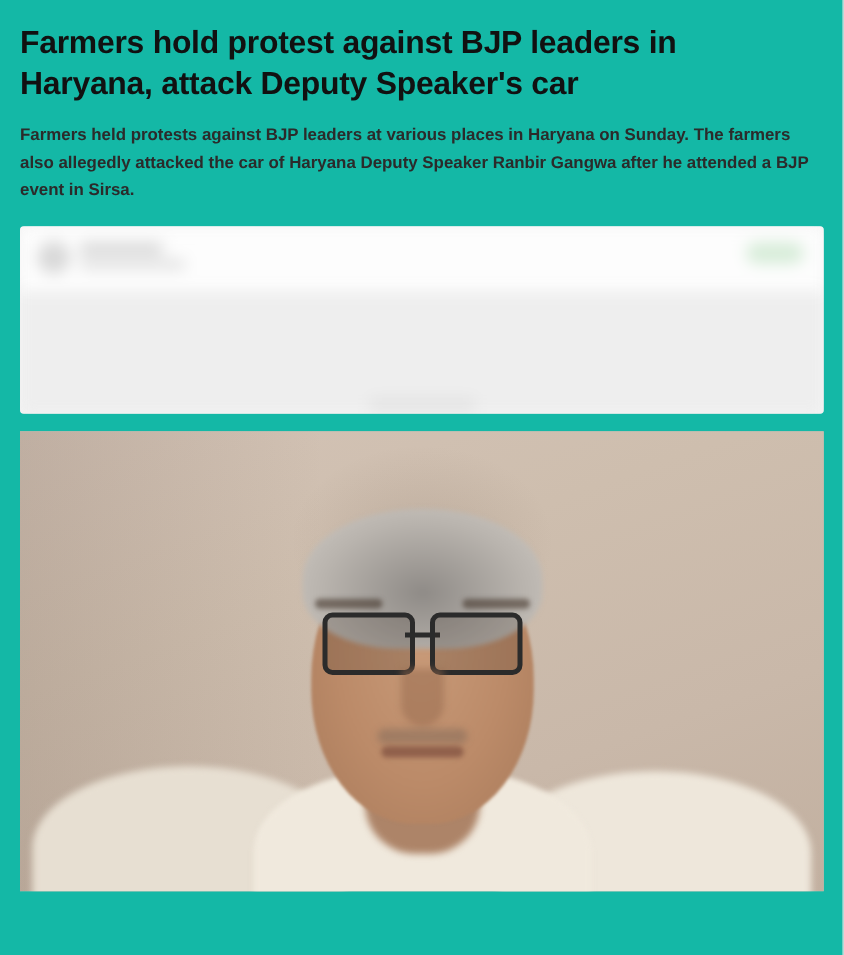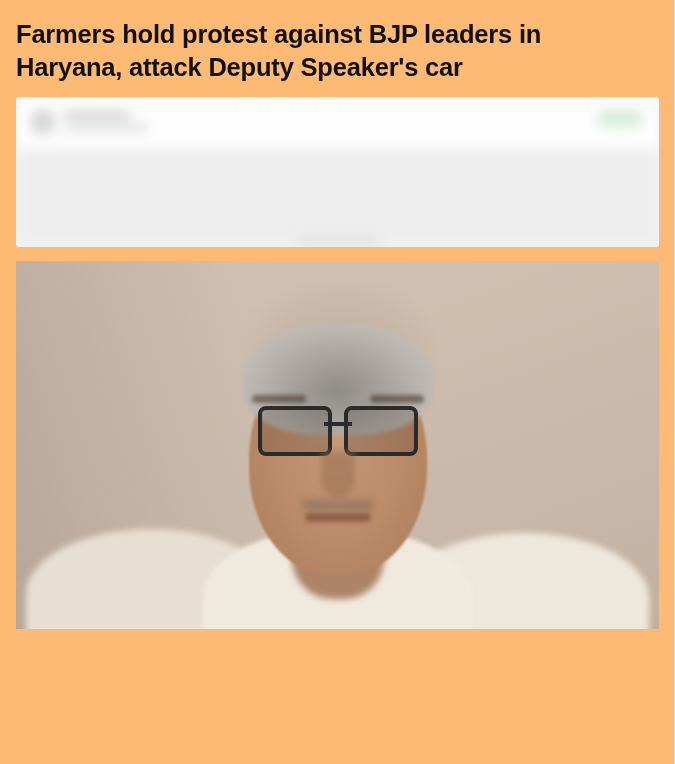--- a/index.html
+++ b/index.html
@@ -11,21 +11,21 @@
     width: 675px;
     height: 764px;
     font-family: "Liberation Sans", sans-serif;
     color: #1a1a1a;
     overflow: hidden;
   }
   .page {
     position: relative;
     width: 675px;
     height: 764px;
-    background: #fdba74;
+    background: #14b8a6;
     box-sizing: border-box;
     border-right: 1px solid #e3e3e3;
   }
   .article {
     padding: 18px 16px 0 16px;
   }
   .headline {
     font-size: 25.5px;
     line-height: 1.28;
     font-weight: bold;
@@ -247,20 +247,21 @@
   }
 </style>
 </head>
 <body>
 
 <div class="page">
   <div class="article">
 
     <h1 class="headline">Farmers hold protest against BJP leaders in Haryana, attack Deputy Speaker's car</h1>
 
+    <p class="standfirst">Farmers held protests against BJP leaders at various places in Haryana on Sunday. The farmers also allegedly attacked the car of Haryana Deputy Speaker Ranbir Gangwa after he attended a BJP event in Sirsa.</p>
 
     <div class="embed-block">
       <div class="embed-inner">
         <div class="embed-top">
           <div class="embed-avatar"></div>
           <div class="embed-line1"></div>
           <div class="embed-line2"></div>
           <div class="embed-follow"></div>
         </div>
         <div class="embed-body">

